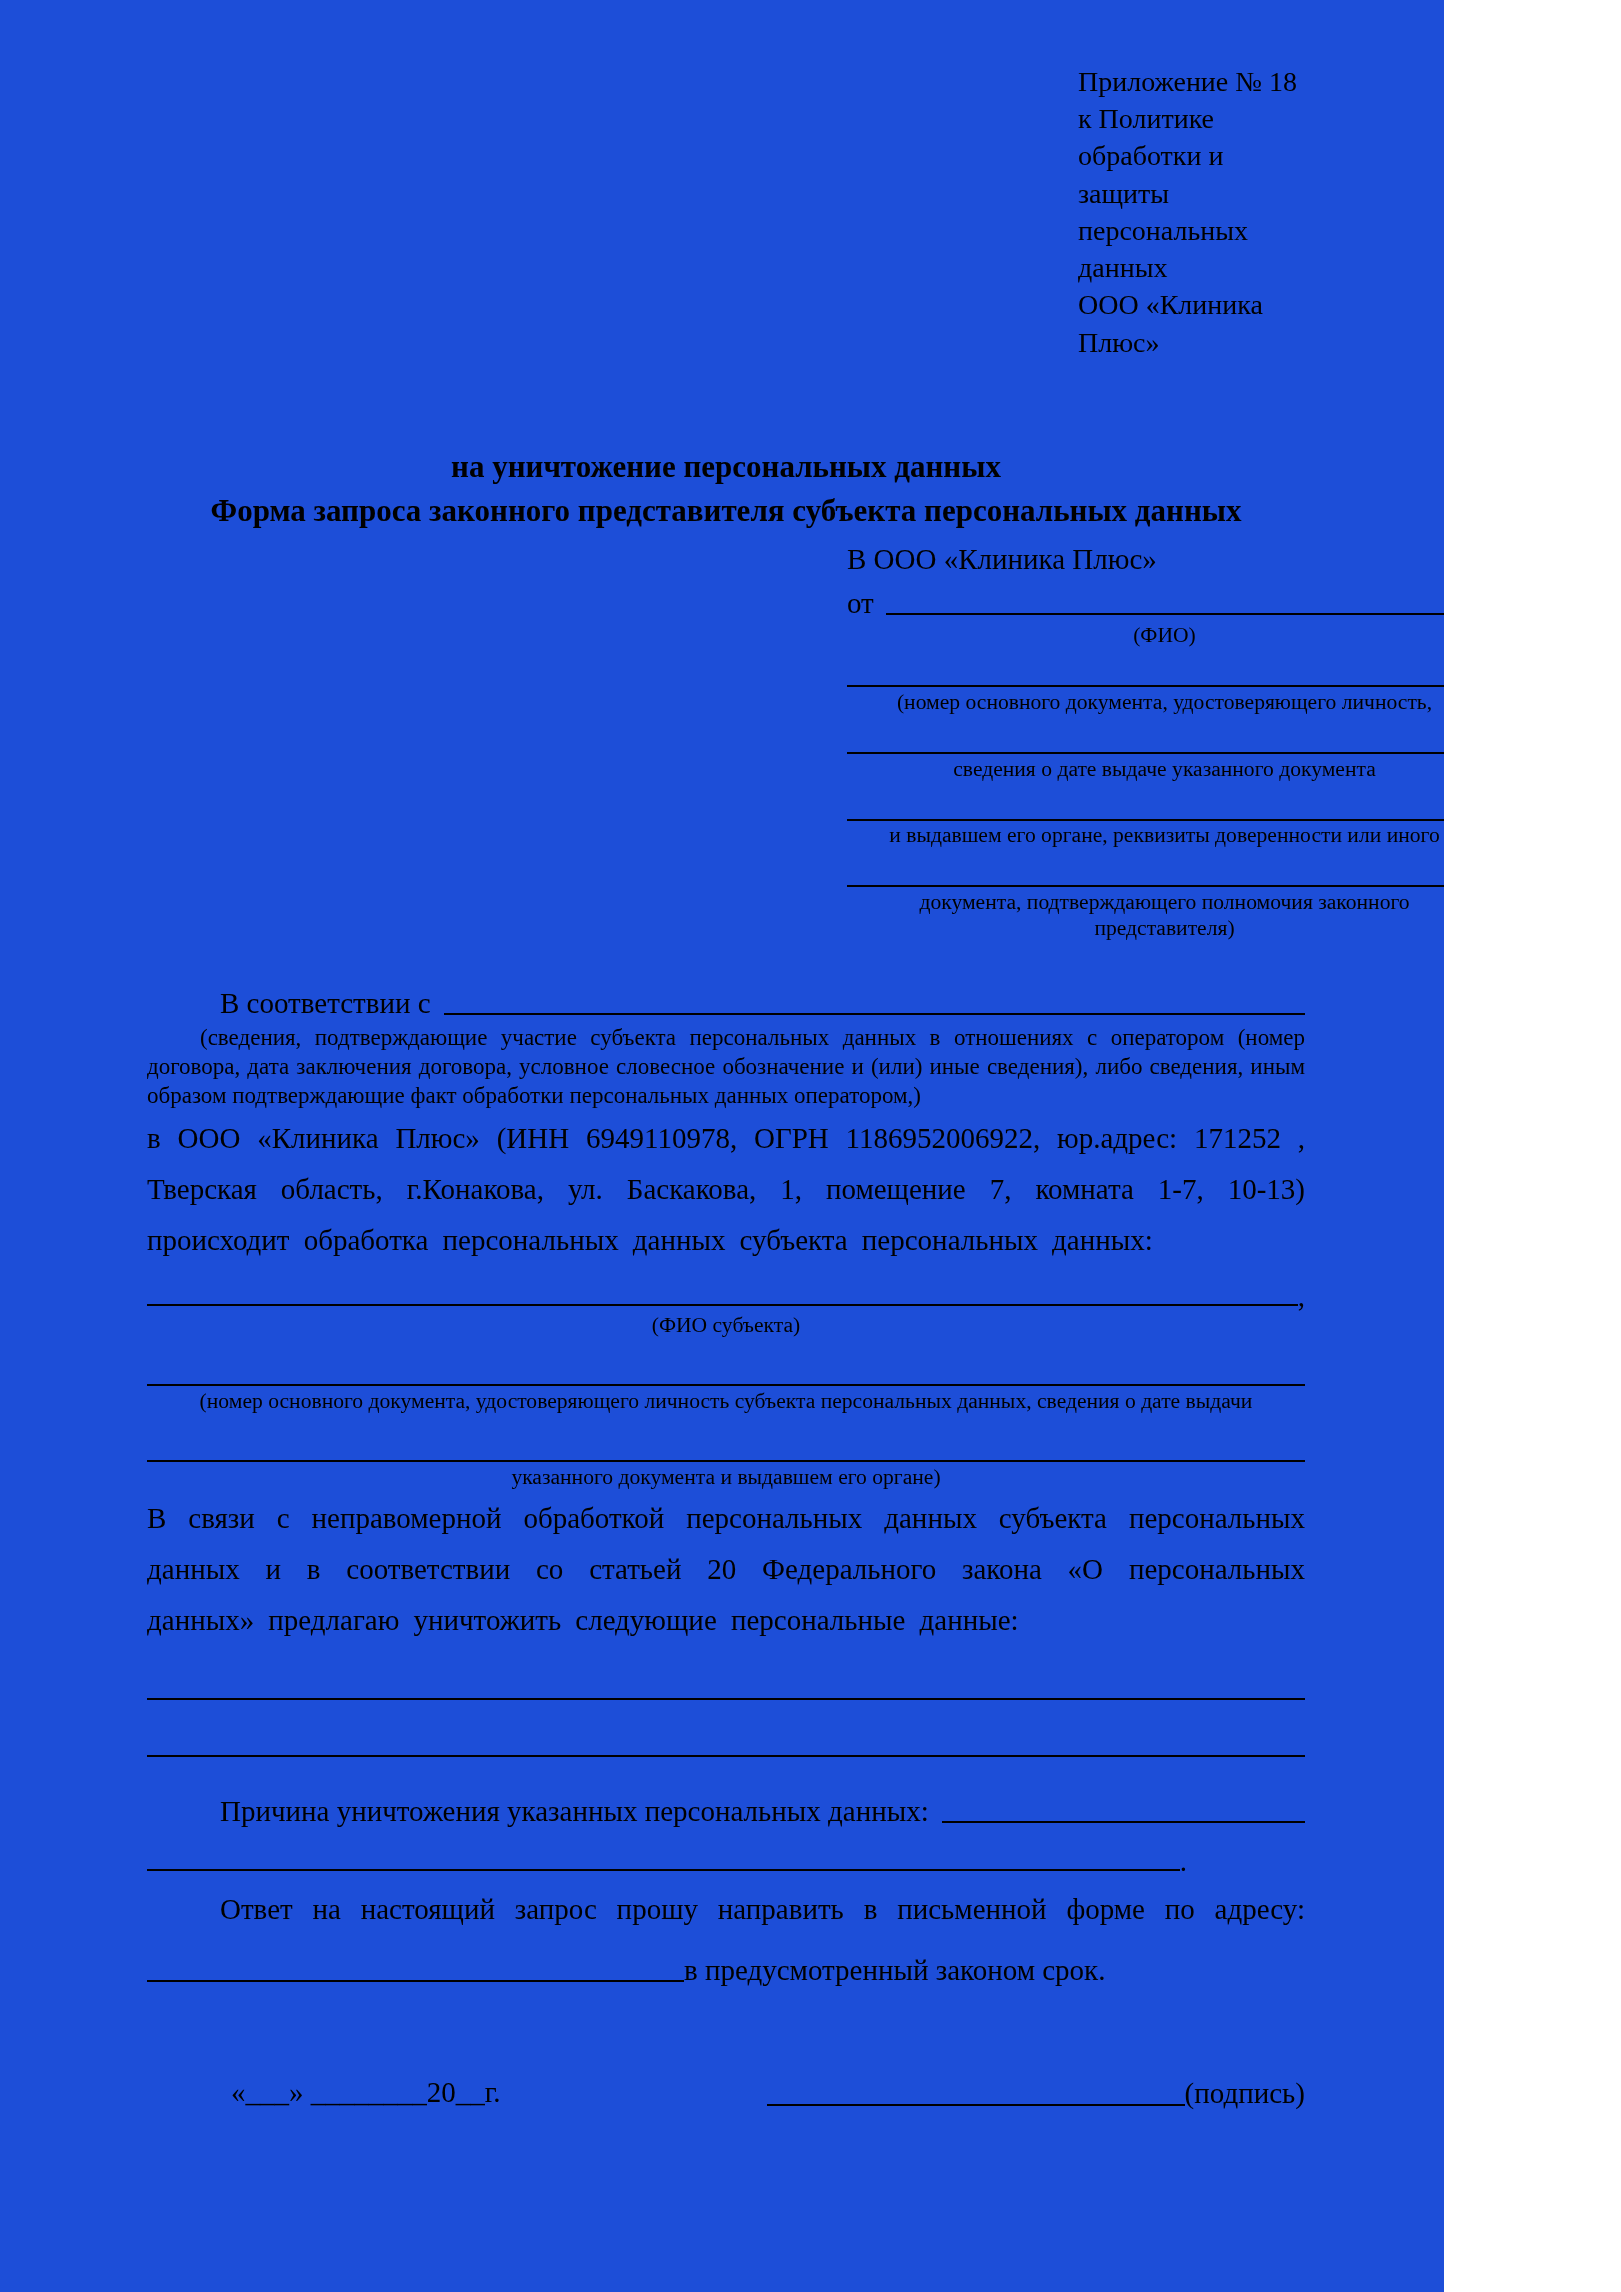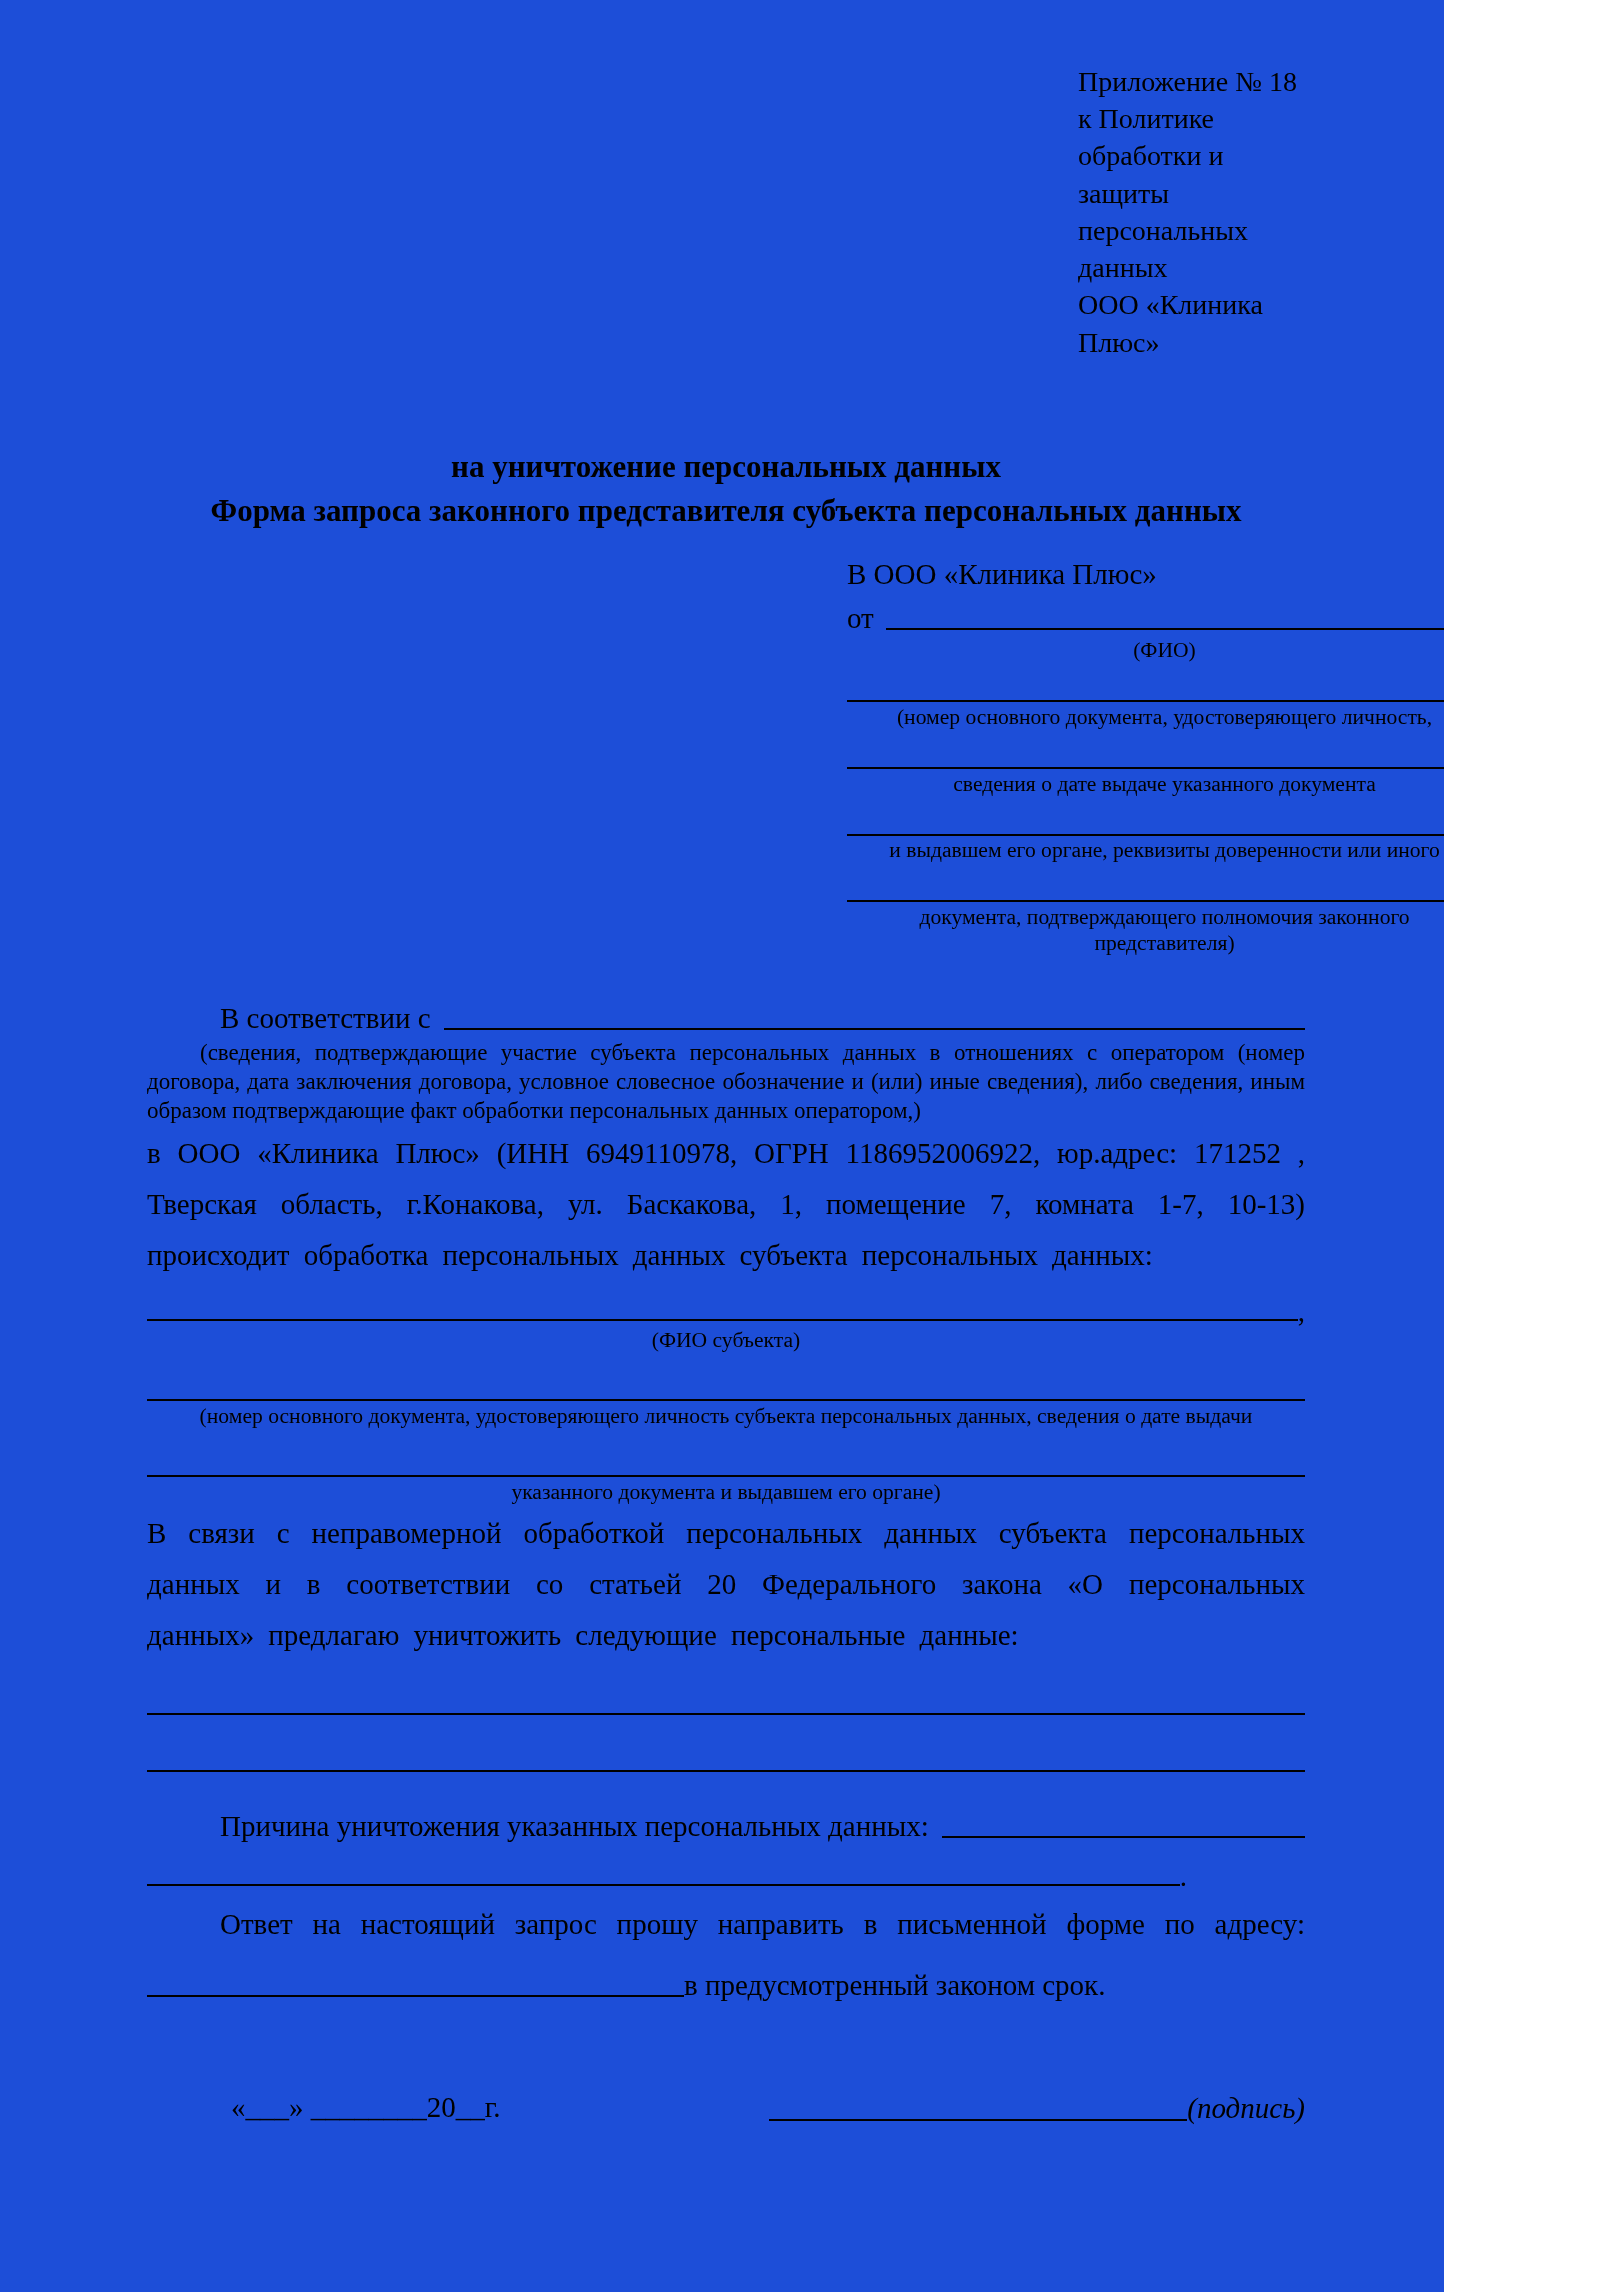--- a/index.html
+++ b/index.html
@@ -12,21 +12,21 @@
     font-family: "Liberation Serif", "DejaVu Serif", serif;
     box-sizing: border-box;
     padding: 63px 139px 0 147px;
     overflow: hidden;
   }
   
   .appendix { margin-left: 931px; font-size: 28px; line-height: 1.33; }
   
   .title { margin-top: 84px; text-align: center; font-size: 31px; font-weight: bold; line-height: 1.42; }
   
-  .addr { width: 635px; margin-left: 700px; margin-top: 23px; font-size: 29px; }
+  .addr { width: 635px; margin-left: 700px; margin-top: 8px; font-size: 29px; }
   .addr-to { line-height: 1.25; }
   .frow { display: flex; align-items: flex-end; height: 43px; }
   .flabel { margin-right: 11.8px; }
   .uline { flex: 1; border-bottom: 2.9px solid #000; margin-bottom: 4.9px; }
   .cap { font-size: 21.6px; line-height: 1.2; text-align: center; margin-top: 2.9px; }
   .blank { height: 36px; border-bottom: 2.9px solid #000; }
   
   .acc-row { display: flex; align-items: flex-end; padding-left: 73px; font-size: 29px; height: 45px; margin-top: 33px; }
   .acc-row > span:first-child { margin-right: 13.7px; white-space: nowrap; }
   
@@ -44,21 +44,21 @@
   .wrow.period { margin-top: 11.8px; padding-right: 118px; }
   
   .reply1 { font-size: 29px; text-align: justify; text-align-last: justify; text-indent: 73px; word-spacing: 6.9px; margin-top: 11.8px; line-height: 1.5; }
   .wrow.reply2 { margin-top: 9.8px; height: 45px; }
   .wrow.reply2 .uline { flex: 0 0 537px; }
   .wrow.reply2 span:last-child { line-height: 1.1; }
   
   .footer { margin-top: 90px; display: flex; justify-content: space-between; align-items: flex-end; font-size: 29px; padding-left: 84px; }
   .sig { display: flex; align-items: flex-end; }
   .sig .uline { flex: 0 0 418px; margin-bottom: 3.9px; }
-  .sig span:last-child { line-height: 1.1; font-style: italic; }
+  .sig span:last-child { line-height: 1.1; }
 </style>
 </head>
 <body>
 
 <div class="page">
 
   <div class="appendix">
     <div>Приложение № 18</div>
     <div>к Политике обработки и защиты</div>
     <div>персональных данных</div>

